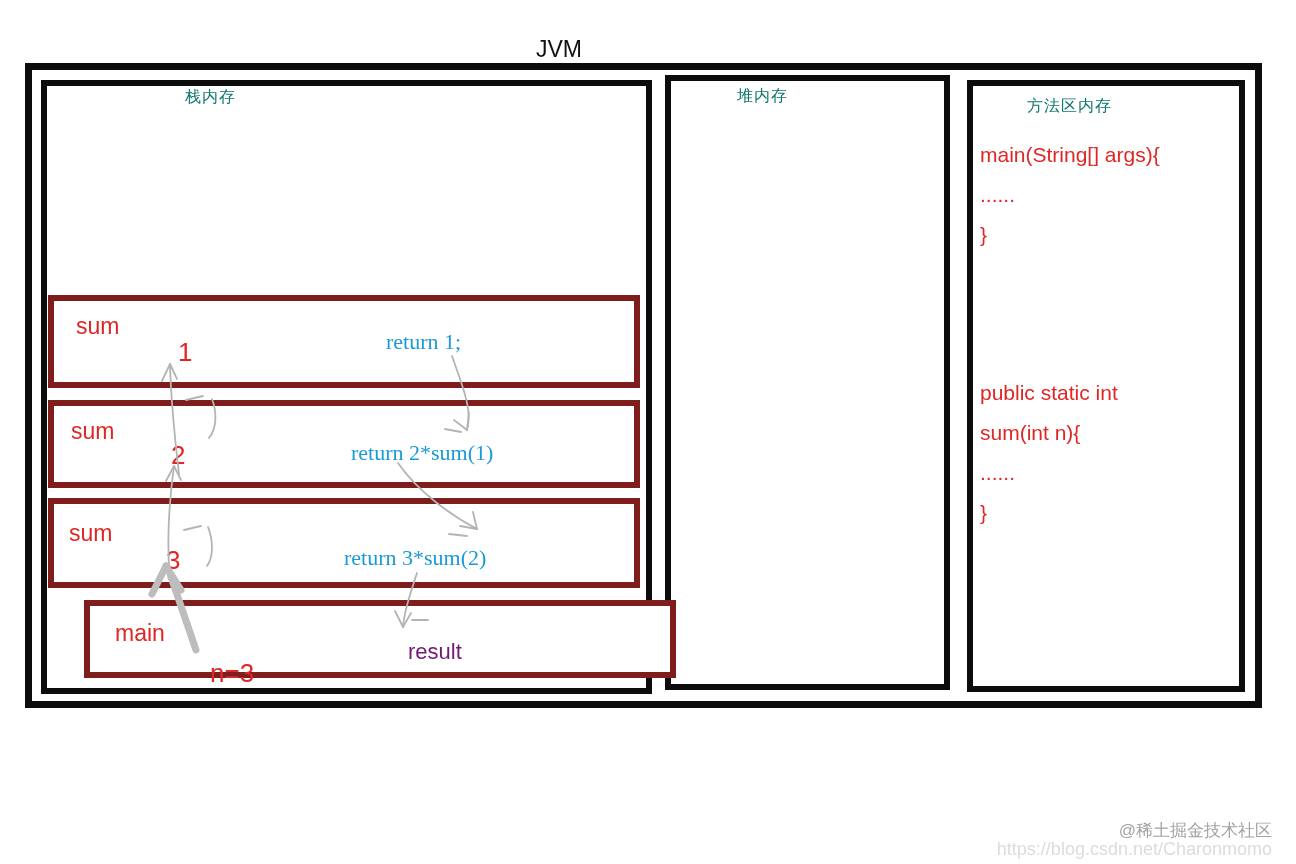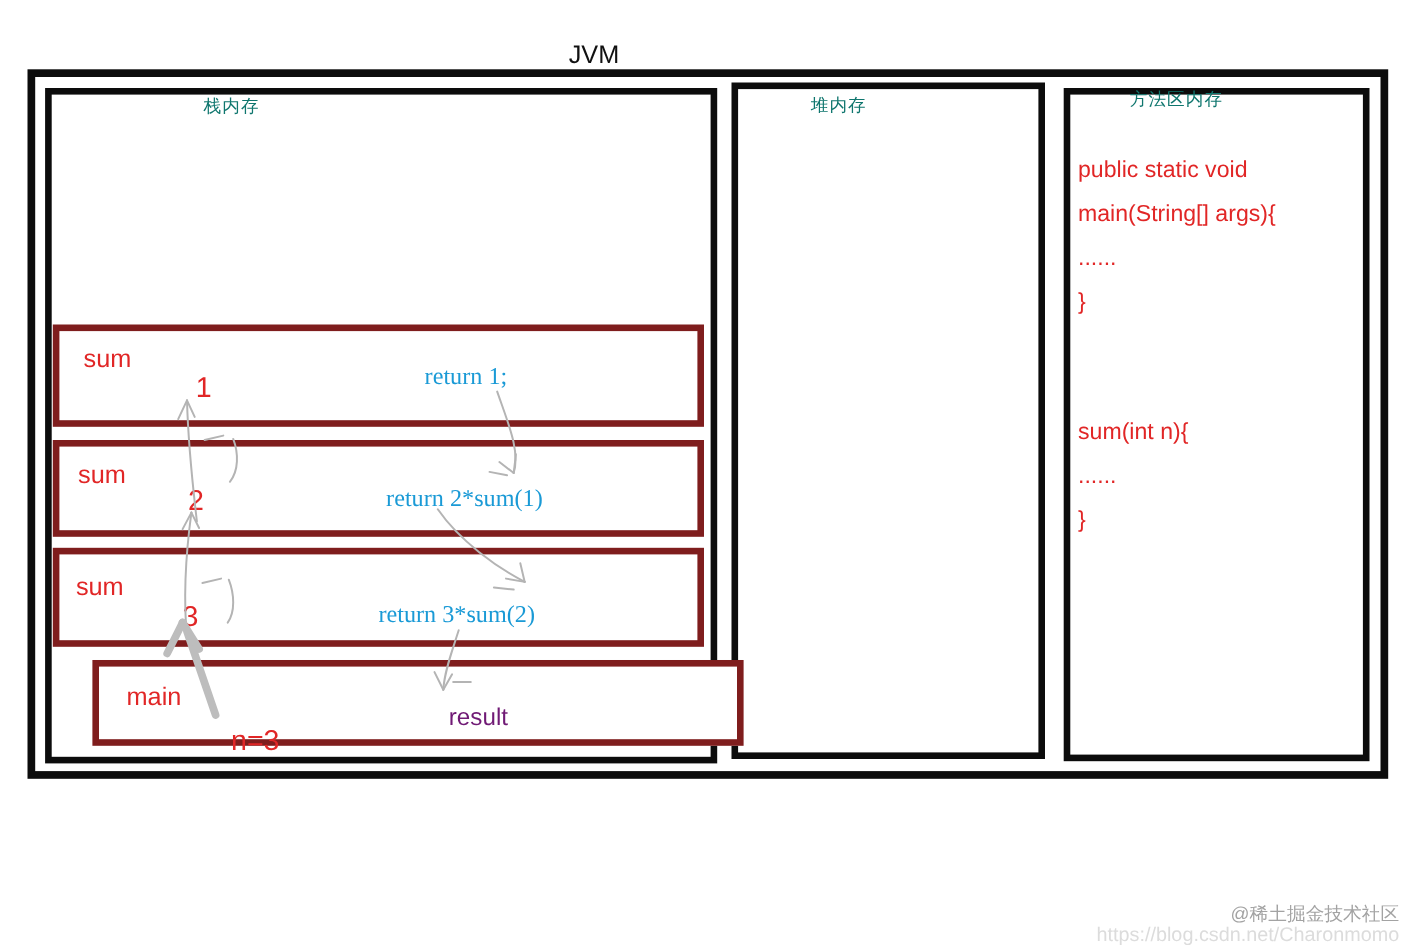--- a/index.html
+++ b/index.html
@@ -3,29 +3,29 @@
 <meta charset="utf-8">
 <style>
   html,body{margin:0;padding:0;}
   body{
     width:1296px;height:864px;position:relative;background:#ffffff;
     font-family:"Liberation Sans","DejaVu Sans",sans-serif;
     overflow:hidden;
   }
   .abs{position:absolute;}
   
-  #jvm-title{left:498px;top:36px;width:84px;text-align:center;font-size:23px;color:#111;}
+  #jvm-title{left:498px;top:36px;width:84px;text-align:right;font-size:23px;color:#111;}
   #outer-box{left:25px;top:63px;width:1237px;height:645px;border:7px solid #0c0c0c;box-sizing:border-box;background:#fff;}
   #stack-box{left:41px;top:80px;width:611px;height:614px;border:6px solid #0c0c0c;box-sizing:border-box;background:#fff;}
   #heap-box{left:665px;top:75px;width:285px;height:615px;border:6px solid #0c0c0c;box-sizing:border-box;background:#fff;}
   #method-box{left:967px;top:80px;width:278px;height:612px;border:6px solid #0c0c0c;box-sizing:border-box;background:#fff;}
   .region-label{font-size:16px;color:#0f766e;letter-spacing:1px;}
   #stack-label{left:185px;top:87px;}
   #heap-label{left:737px;top:86px;}
-  #method-label{left:1027px;top:80px;text-align:right;}
+  #method-label{left:1027px;top:96px;text-align:right;}
   
   .code-block{left:980px;width:260px;color:#e12626;font-size:21px;line-height:40px;}
   #code-block-1{top:135px;}
   #code-block-2{top:373px;}
   
   .frame{left:48px;width:592px;border:6px solid #7f1d1d;box-sizing:border-box;background:#fff;}
   #frame-1{top:295px;height:93px;}
   #frame-2{top:400px;height:88px;}
   #frame-3{top:498px;height:90px;}
   #frame-4{top:600px;height:78px;margin-left:36px;}
@@ -55,26 +55,26 @@
 <div class="abs" id="stack-box"></div>
 <div class="abs region-label" id="stack-label">栈内存</div>
 
 <div class="abs" id="heap-box"></div>
 <div class="abs region-label" id="heap-label">堆内存</div>
 
 <div class="abs" id="method-box"></div>
 <div class="abs region-label" id="method-label">方法区内存</div>
 
 <div class="abs code-block" id="code-block-1">
-  <div>public static void</div>
   <div>main(String[] args){</div>
   <div>......</div>
   <div>}</div>
 </div>
 <div class="abs code-block" id="code-block-2">
+  <div>public static int</div>
   <div>sum(int n){</div>
   <div>......</div>
   <div>}</div>
 </div>
 
 <div class="abs frame" id="frame-1">
   <span class="name">sum</span>
   <span class="value">1</span>
   <span class="note blue">return 1;</span>
 </div>

